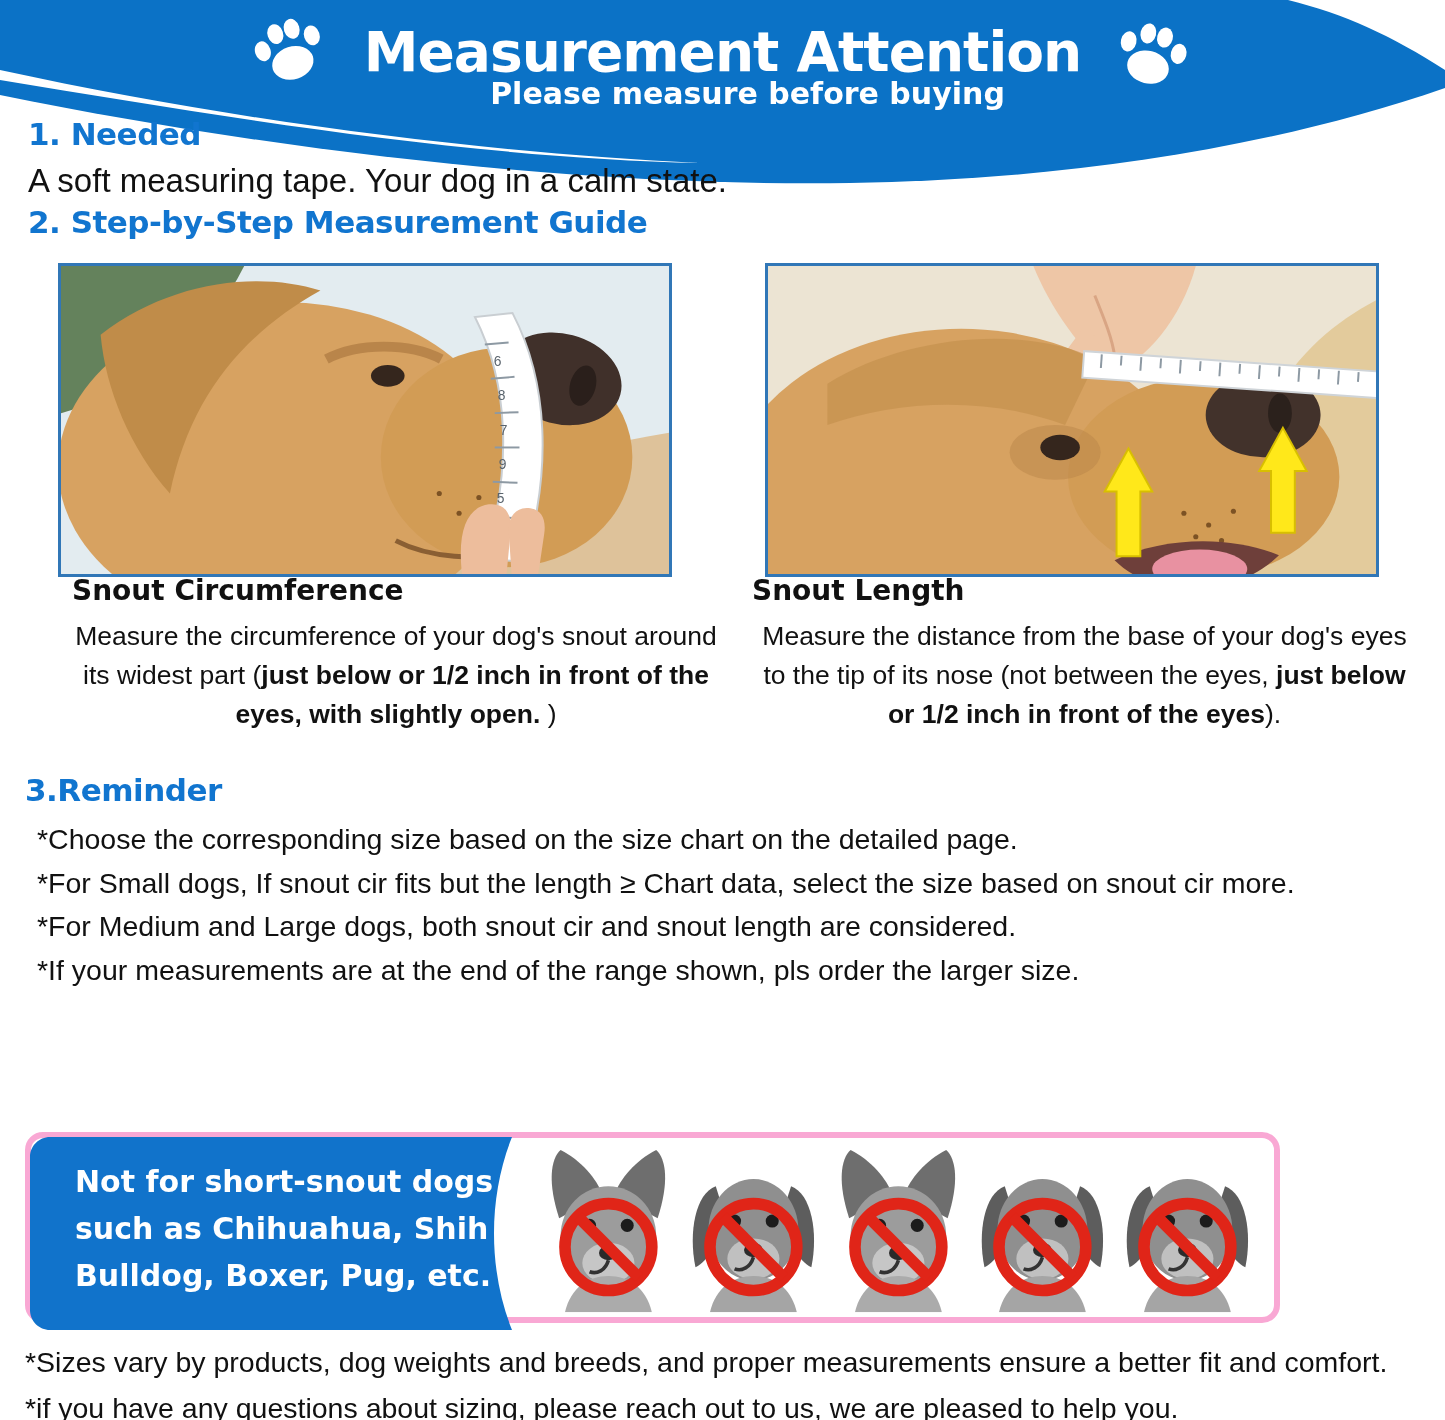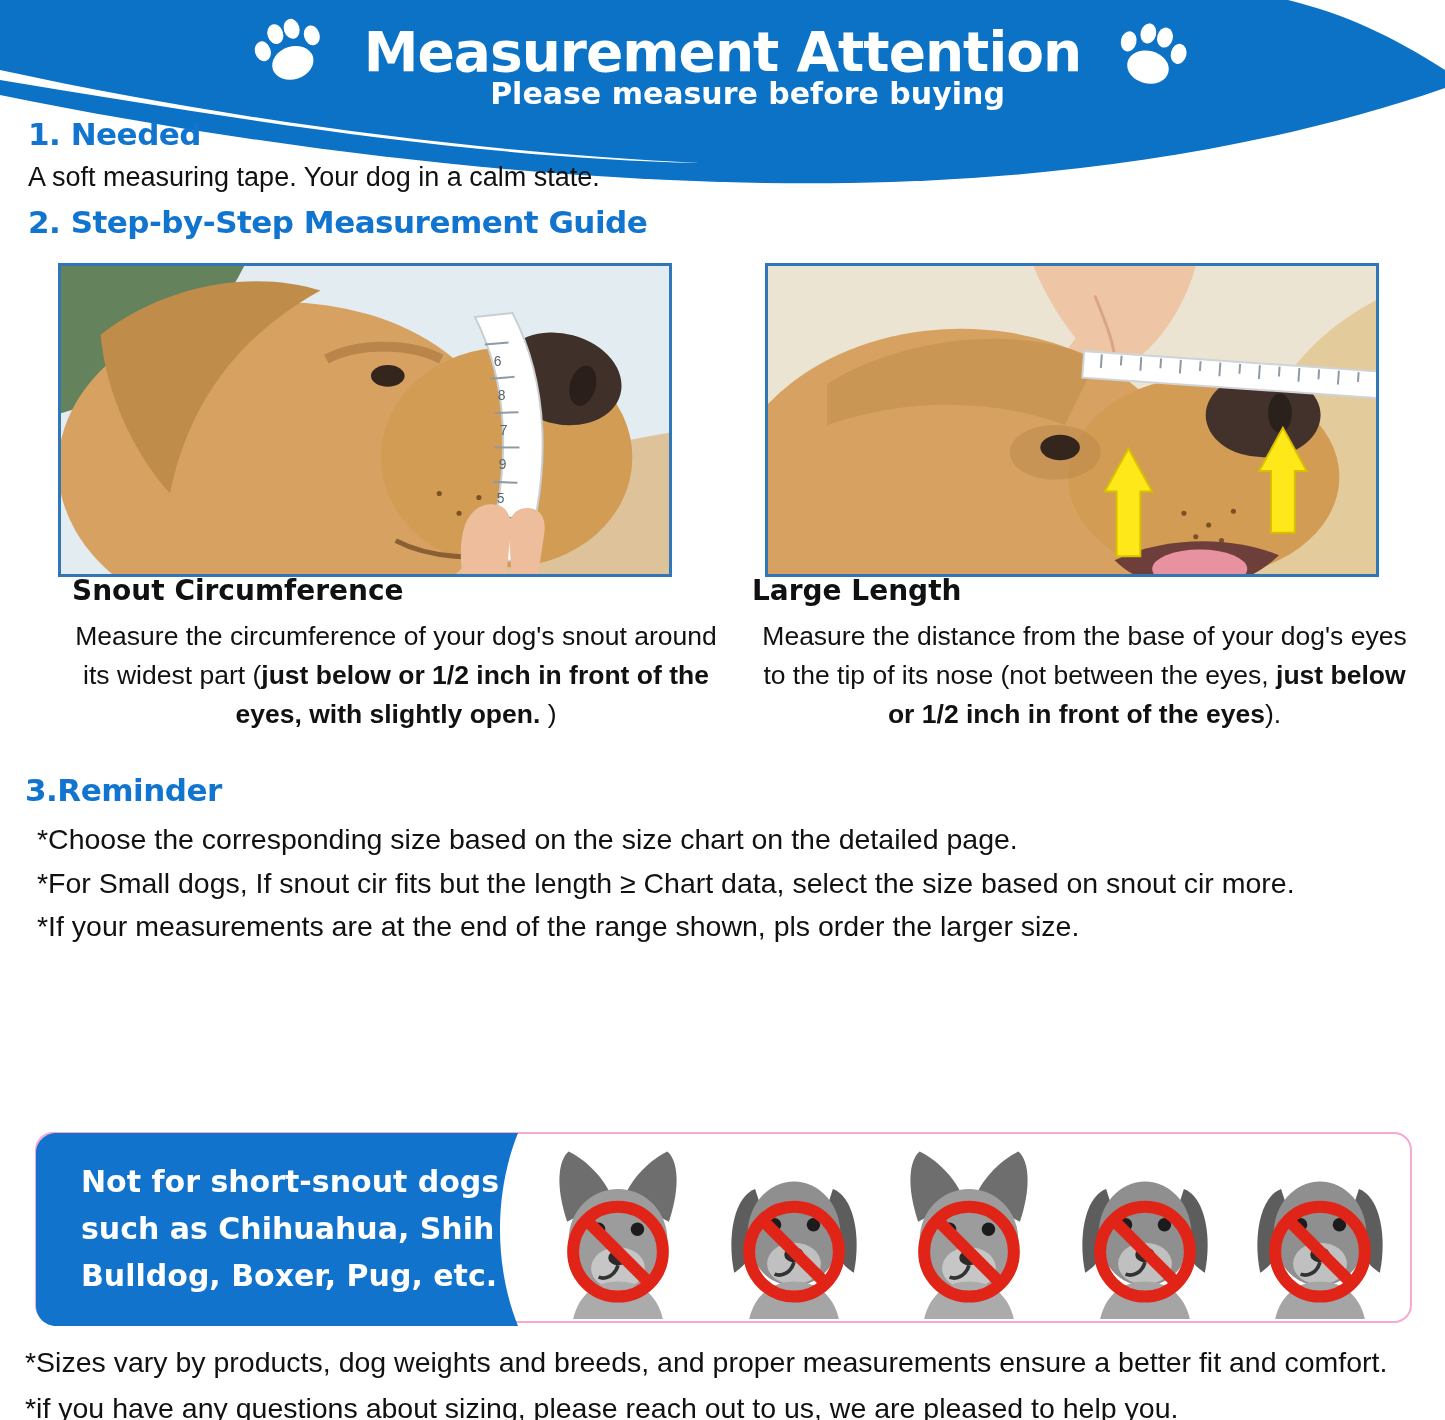--- a/index.html
+++ b/index.html
@@ -11,38 +11,38 @@
   #page-title{left:0;top:20px;width:1445px;text-align:center;color:#fff;
     font-family:"DejaVu Sans",sans-serif;font-weight:bold;font-size:55px;letter-spacing:-1px;}
   #page-subtitle{left:0;top:76px;width:1445px;text-align:center;color:#fff;
     font-family:"DejaVu Sans",sans-serif;font-weight:bold;font-size:30px;margin-left:25px;}
   .paw{position:absolute;width:78px;height:78px;}
   #paw-left{left:250px;top:12px;transform:rotate(-18deg);}
   #paw-right{left:1112px;top:16px;transform:rotate(14deg);}
   
   .sec-h{position:absolute;color:#1175cf;font-family:"DejaVu Sans",sans-serif;
          font-weight:bold;font-size:31px;letter-spacing:-0.5px;}
-  .body-text{position:absolute;font-size:27px;color:#111;}
+  .body-text{position:absolute;font-size:33px;color:#111;}
   
   .photo{position:absolute;width:614px;height:314px;border:3px solid #3177b7;box-sizing:border-box;background:#e8eef2;}
   #photo-left{left:58px;top:263px;}
   #photo-right{left:765px;top:263px;}
   
   .cap{position:absolute;top:574px;}
   #cap-left{left:72px;width:648px;}
   #cap-right{left:752px;width:665px;}
   .cap-title{font-family:"DejaVu Sans",sans-serif;font-weight:bold;font-size:28px;margin:0 0 10px 0;}
   .cap-body{font-size:26.5px;line-height:39px;margin:0;text-align:center;}
   .b{font-weight:bold;}
   
   #reminder-list{left:37px;top:818px;width:1400px;}
   #reminder-list p{margin:0;font-size:28.5px;line-height:43.5px;}
   
-  #notice-box{left:35px;top:1132px;width:1377px;height:191px;background:#fff;
-    border:2px solid #f9a8d4;border-radius:18px;box-sizing:border-box;}
+  #notice-box{left:25px;top:1132px;width:1255px;height:191px;background:#fff;
+    border:6px solid #f9a8d4;border-radius:18px;box-sizing:border-box;}
   #notice-blue{position:absolute;left:-1px;top:-1px;}
   #notice-text{position:absolute;left:44px;top:50%;transform:translateY(-50%);
     color:#fff;font-family:"DejaVu Sans",sans-serif;font-weight:bold;font-size:30px;line-height:47px;}
   #dogs-row{position:absolute;left:505px;right:14px;top:4px;bottom:2px;
     display:flex;align-items:flex-end;justify-content:space-between;}
   .dog{width:152px;height:172px;}
   
   #footer{left:25px;top:1342px;width:1400px;}
   #footer p{margin:0 0 6px 0;font-size:28.5px;line-height:40px;}
 </style>
@@ -198,28 +198,29 @@
       <path d="M364,186 L388,230 L376,230 L376,296 L352,296 L352,230 L340,230 Z"></path>
       <path d="M520,165 L544,209 L532,209 L532,272 L508,272 L508,209 L496,209 Z"></path>
     </g>
   </svg>
 
   <div id="cap-left" class="cap">
     <p class="cap-title">Snout Circumference</p>
     <p class="cap-body"><span>Measure the circumference of your dog's snout around its widest part (</span><span class="b">just below or 1/2 inch in front of the eyes, with slightly open.</span><span> )</span></p>
   </div>
   <div id="cap-right" class="cap">
-    <p class="cap-title">Large Length</p>
+    <p class="cap-title">Snout Length</p>
     <p class="cap-body"><span>Measure the distance from the base of your dog's eyes to the tip of its nose (not between the eyes, </span><span class="b">just below or 1/2 inch in front of the eyes</span><span>).</span></p>
   </div>
 
   <div class="sec-h" style="left:25px;top:772px;">3.Reminder</div>
   <div id="reminder-list" class="abs">
     <p>*Choose the corresponding size based on the size chart on the detailed page.</p>
     <p>*For Small dogs, If snout cir fits but the length ≥ Chart data, select the size based on snout cir more.</p>
+    <p>*For Medium and Large dogs, both snout cir and snout length are considered.</p>
     <p>*If your measurements are at the end of the range shown, pls order the larger size.</p>
   </div>
 
   <div id="notice-box" class="abs">
     <svg id="notice-blue" width="505" height="193" viewBox="0 0 505 193">
       <path d="M20,0 H482 C458,60 458,133 482,193 H20 C9,193 0,184 0,173 V20 C0,9 9,0 20,0 Z" fill="#1173cb"></path>
     </svg>
     <div id="notice-text">
       <div>Not for short-snout dogs</div>
       <div>such as Chihuahua, Shih Tzu,</div>

